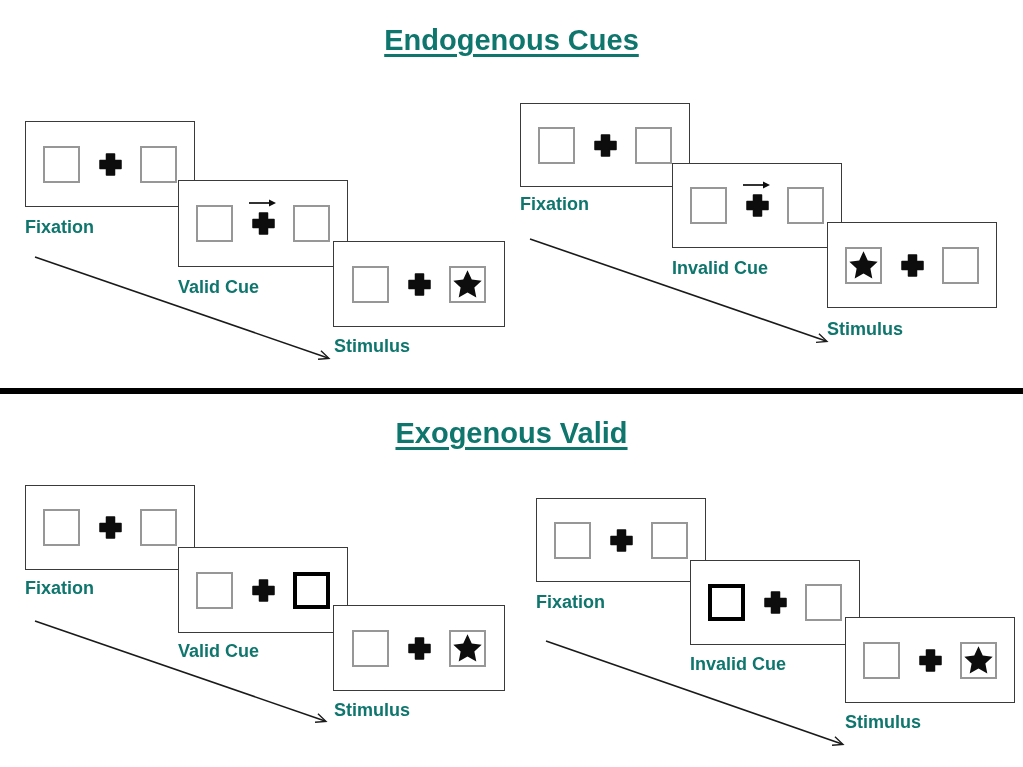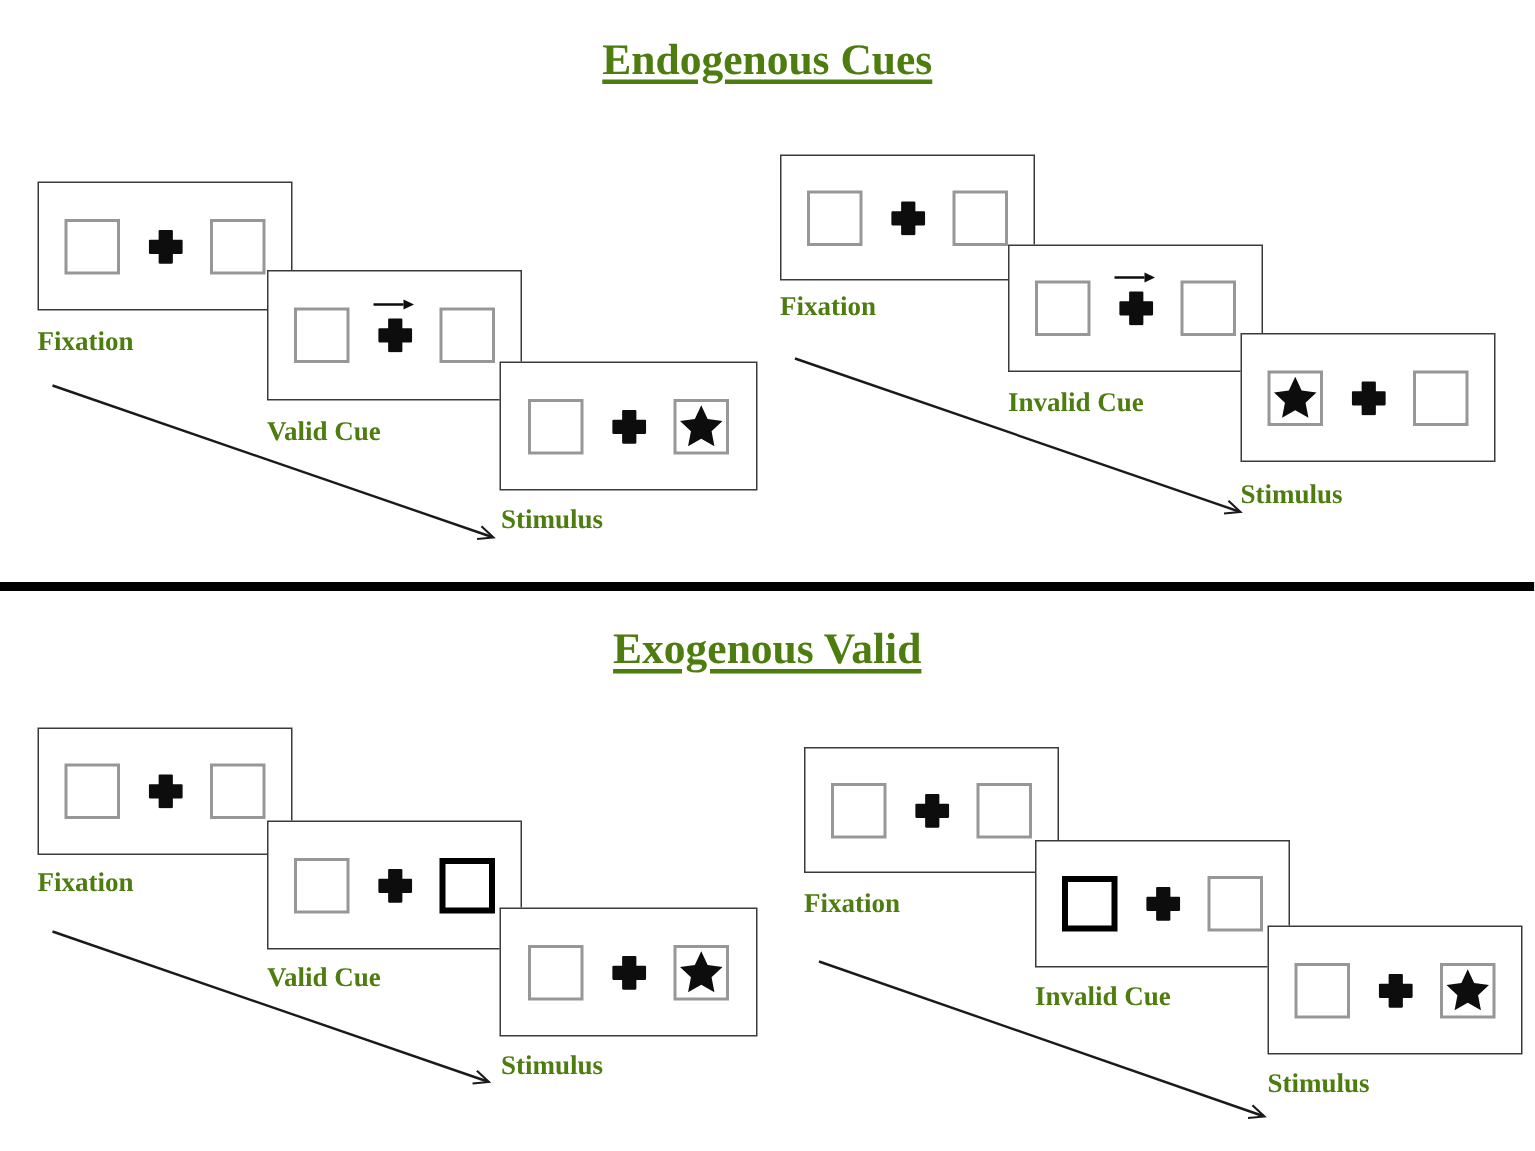--- a/index.html
+++ b/index.html
@@ -1,18 +1,18 @@
 <!DOCTYPE html>
 <html><head>
 <meta charset="utf-8">
 <style>
   html,body{margin:0;padding:0;background:#ffffff;}
   .canvas{
     position:relative;width:1023px;height:767px;background:#ffffff;
-    font-family:Liberation Serif, serif;color:#4d7c0f;overflow:hidden;
+    font-family:Liberation Sans, sans-serif;color:#0f766e;overflow:hidden;
   }
   .title{
     position:absolute;left:0;width:1023px;text-align:center;
     font-weight:bold;font-size:29px;letter-spacing:0px;
     text-decoration:underline;text-decoration-thickness:3px;text-underline-offset:4px;
   }
   .panel{
     position:absolute;background:#ffffff;border:1.5px solid #3a3a3a;
     display:flex;align-items:center;justify-content:center;gap:18px;
     box-sizing:border-box;

